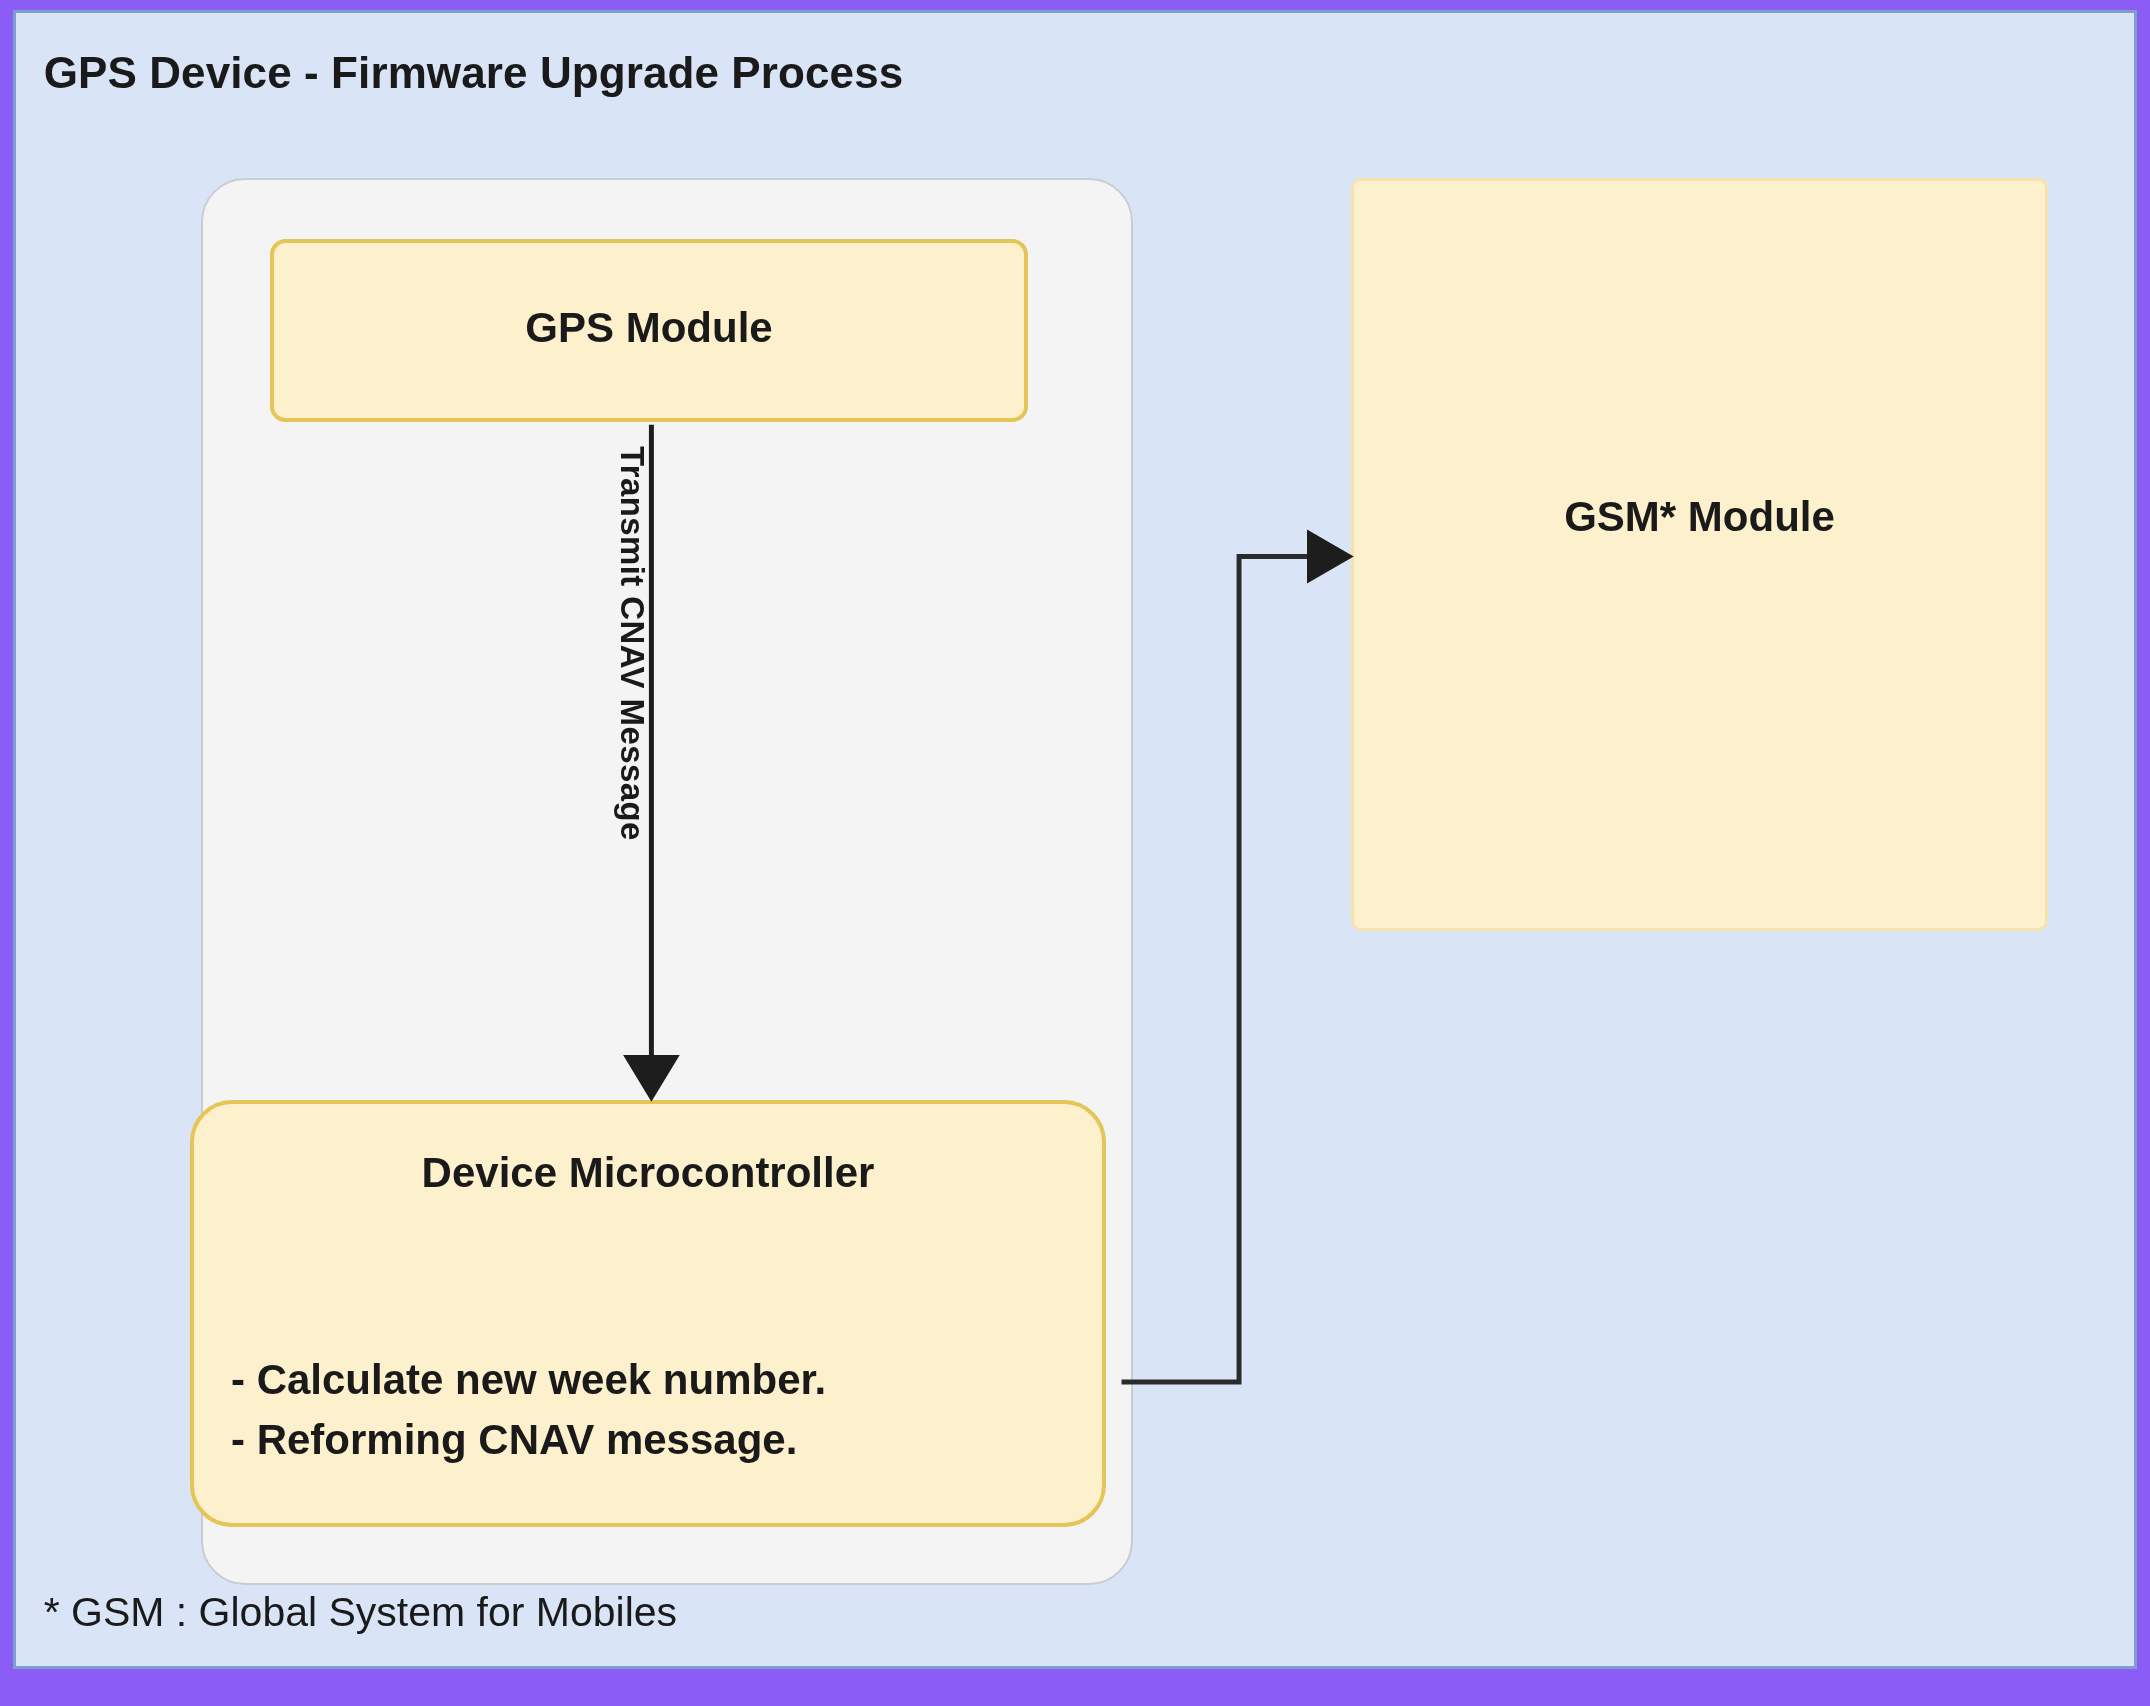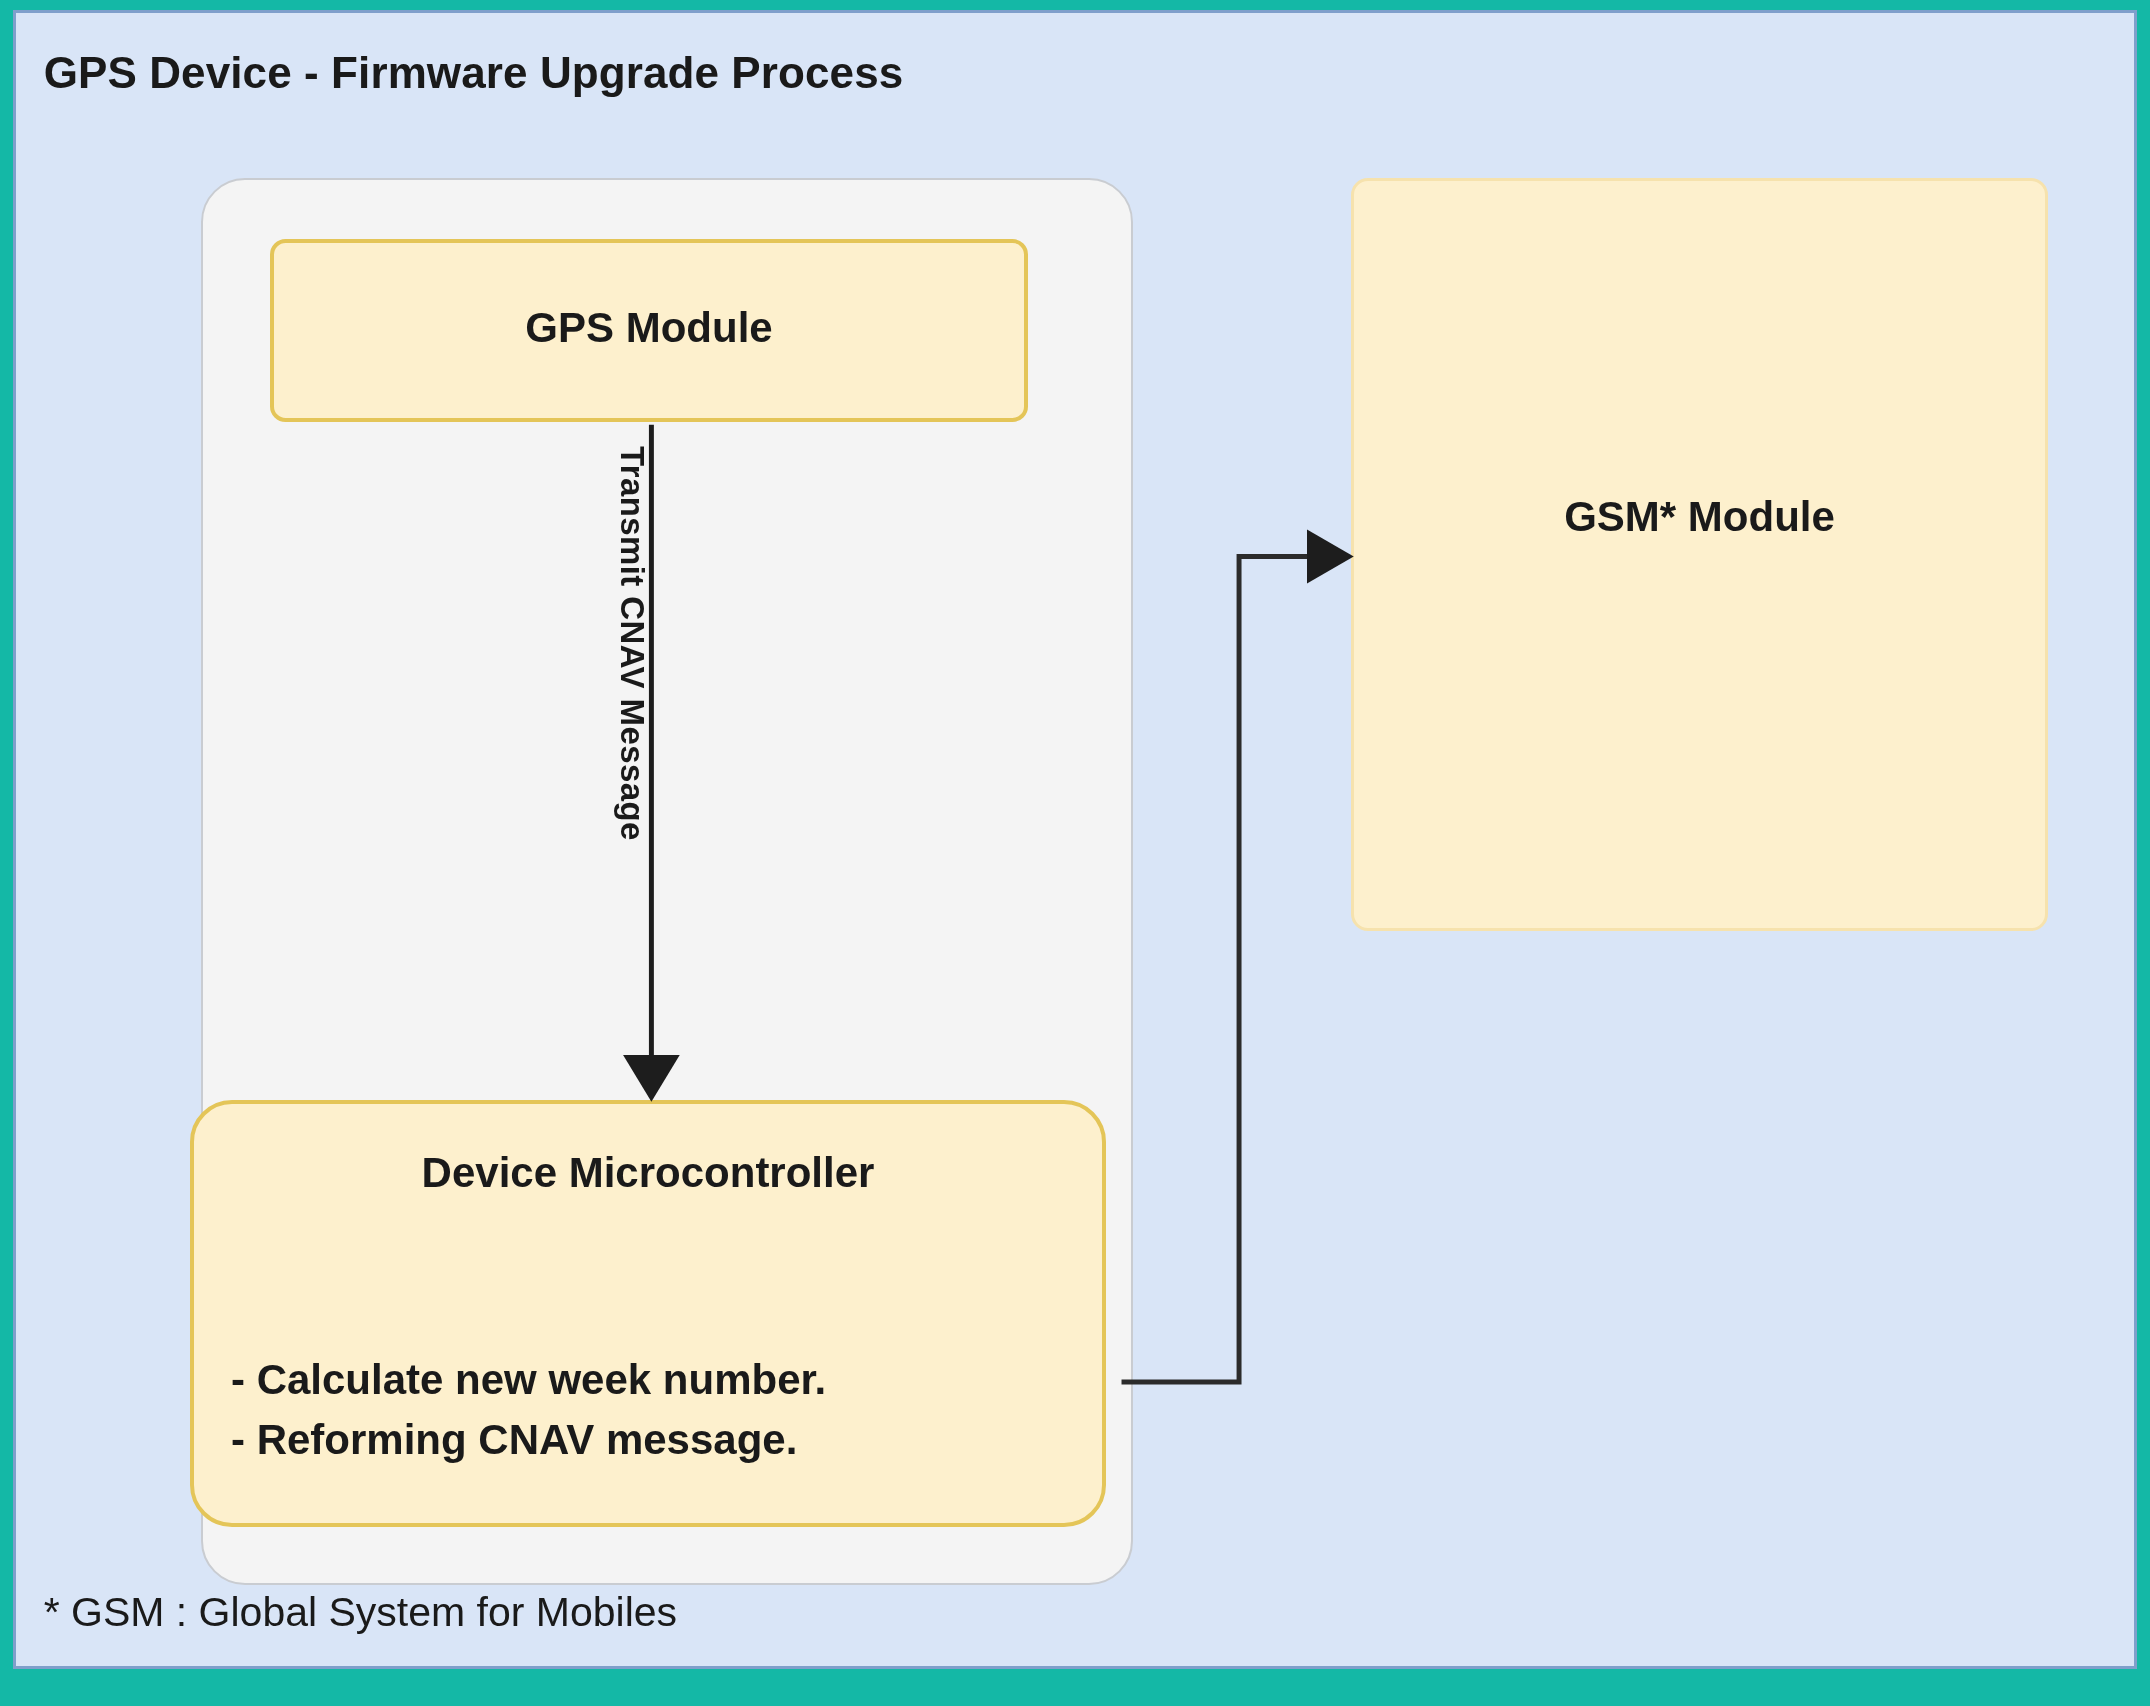--- a/index.html
+++ b/index.html
@@ -7,21 +7,21 @@
     padding: 0;
     background: #ffffff;
   }
   body {
     font-family: "Liberation Sans", sans-serif;
   }
   #canvas {
     position: relative;
     width: 2151px;
     height: 1707px;
-    background: #14b8a6;
+    background: #8b5cf6;
     overflow: hidden;
   }
 
   
   .outer-frame {
     position: absolute;
     left: 12.7px;
     top: 10px;
     width: 2124px;
     height: 1659px;
@@ -85,21 +85,21 @@
     width: 916px;
     height: 427px;
     border-radius: 42px;
   }
   .node-gsm {
     left: 1351px;
     top: 178px;
     width: 697px;
     height: 753px;
     border: 3.5px solid #f6e2ad;
-    border-radius: 17px;
+    border-radius: 10px;
   }
 
   .node-title {
     position: absolute;
     left: 0;
     right: 0;
     text-align: center;
     font-size: 42px;
     font-weight: bold;
     white-space: nowrap;

